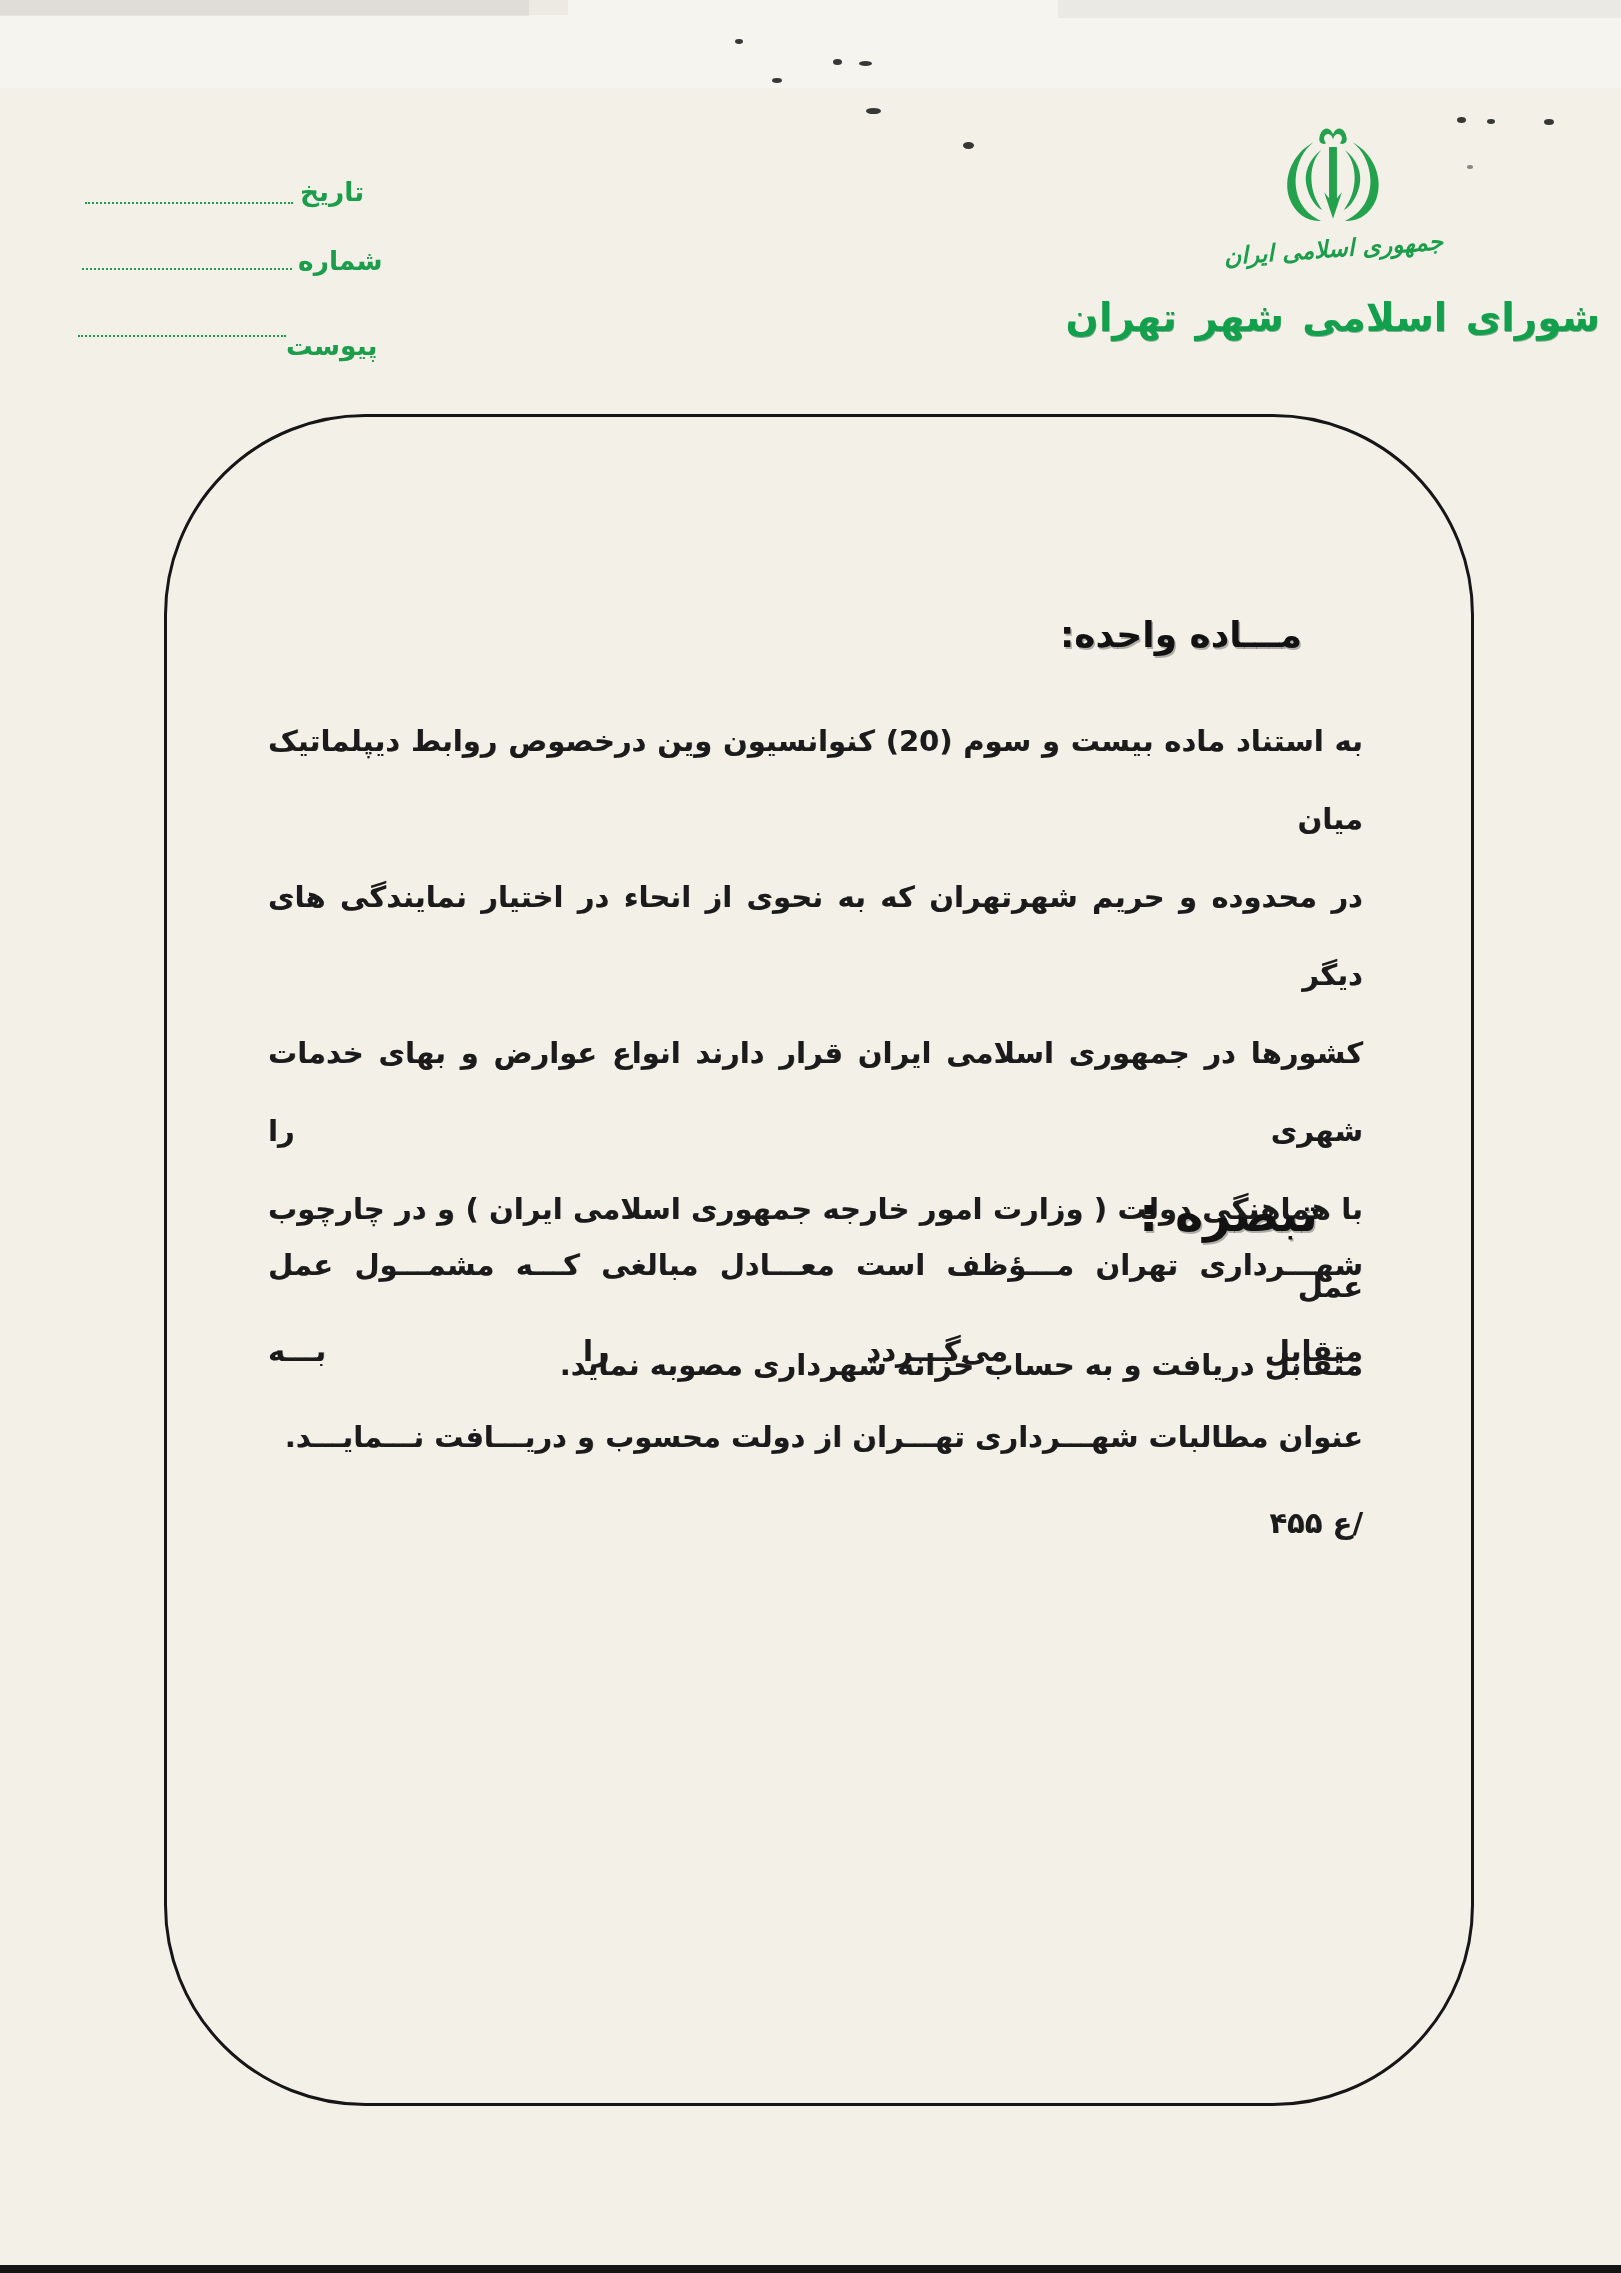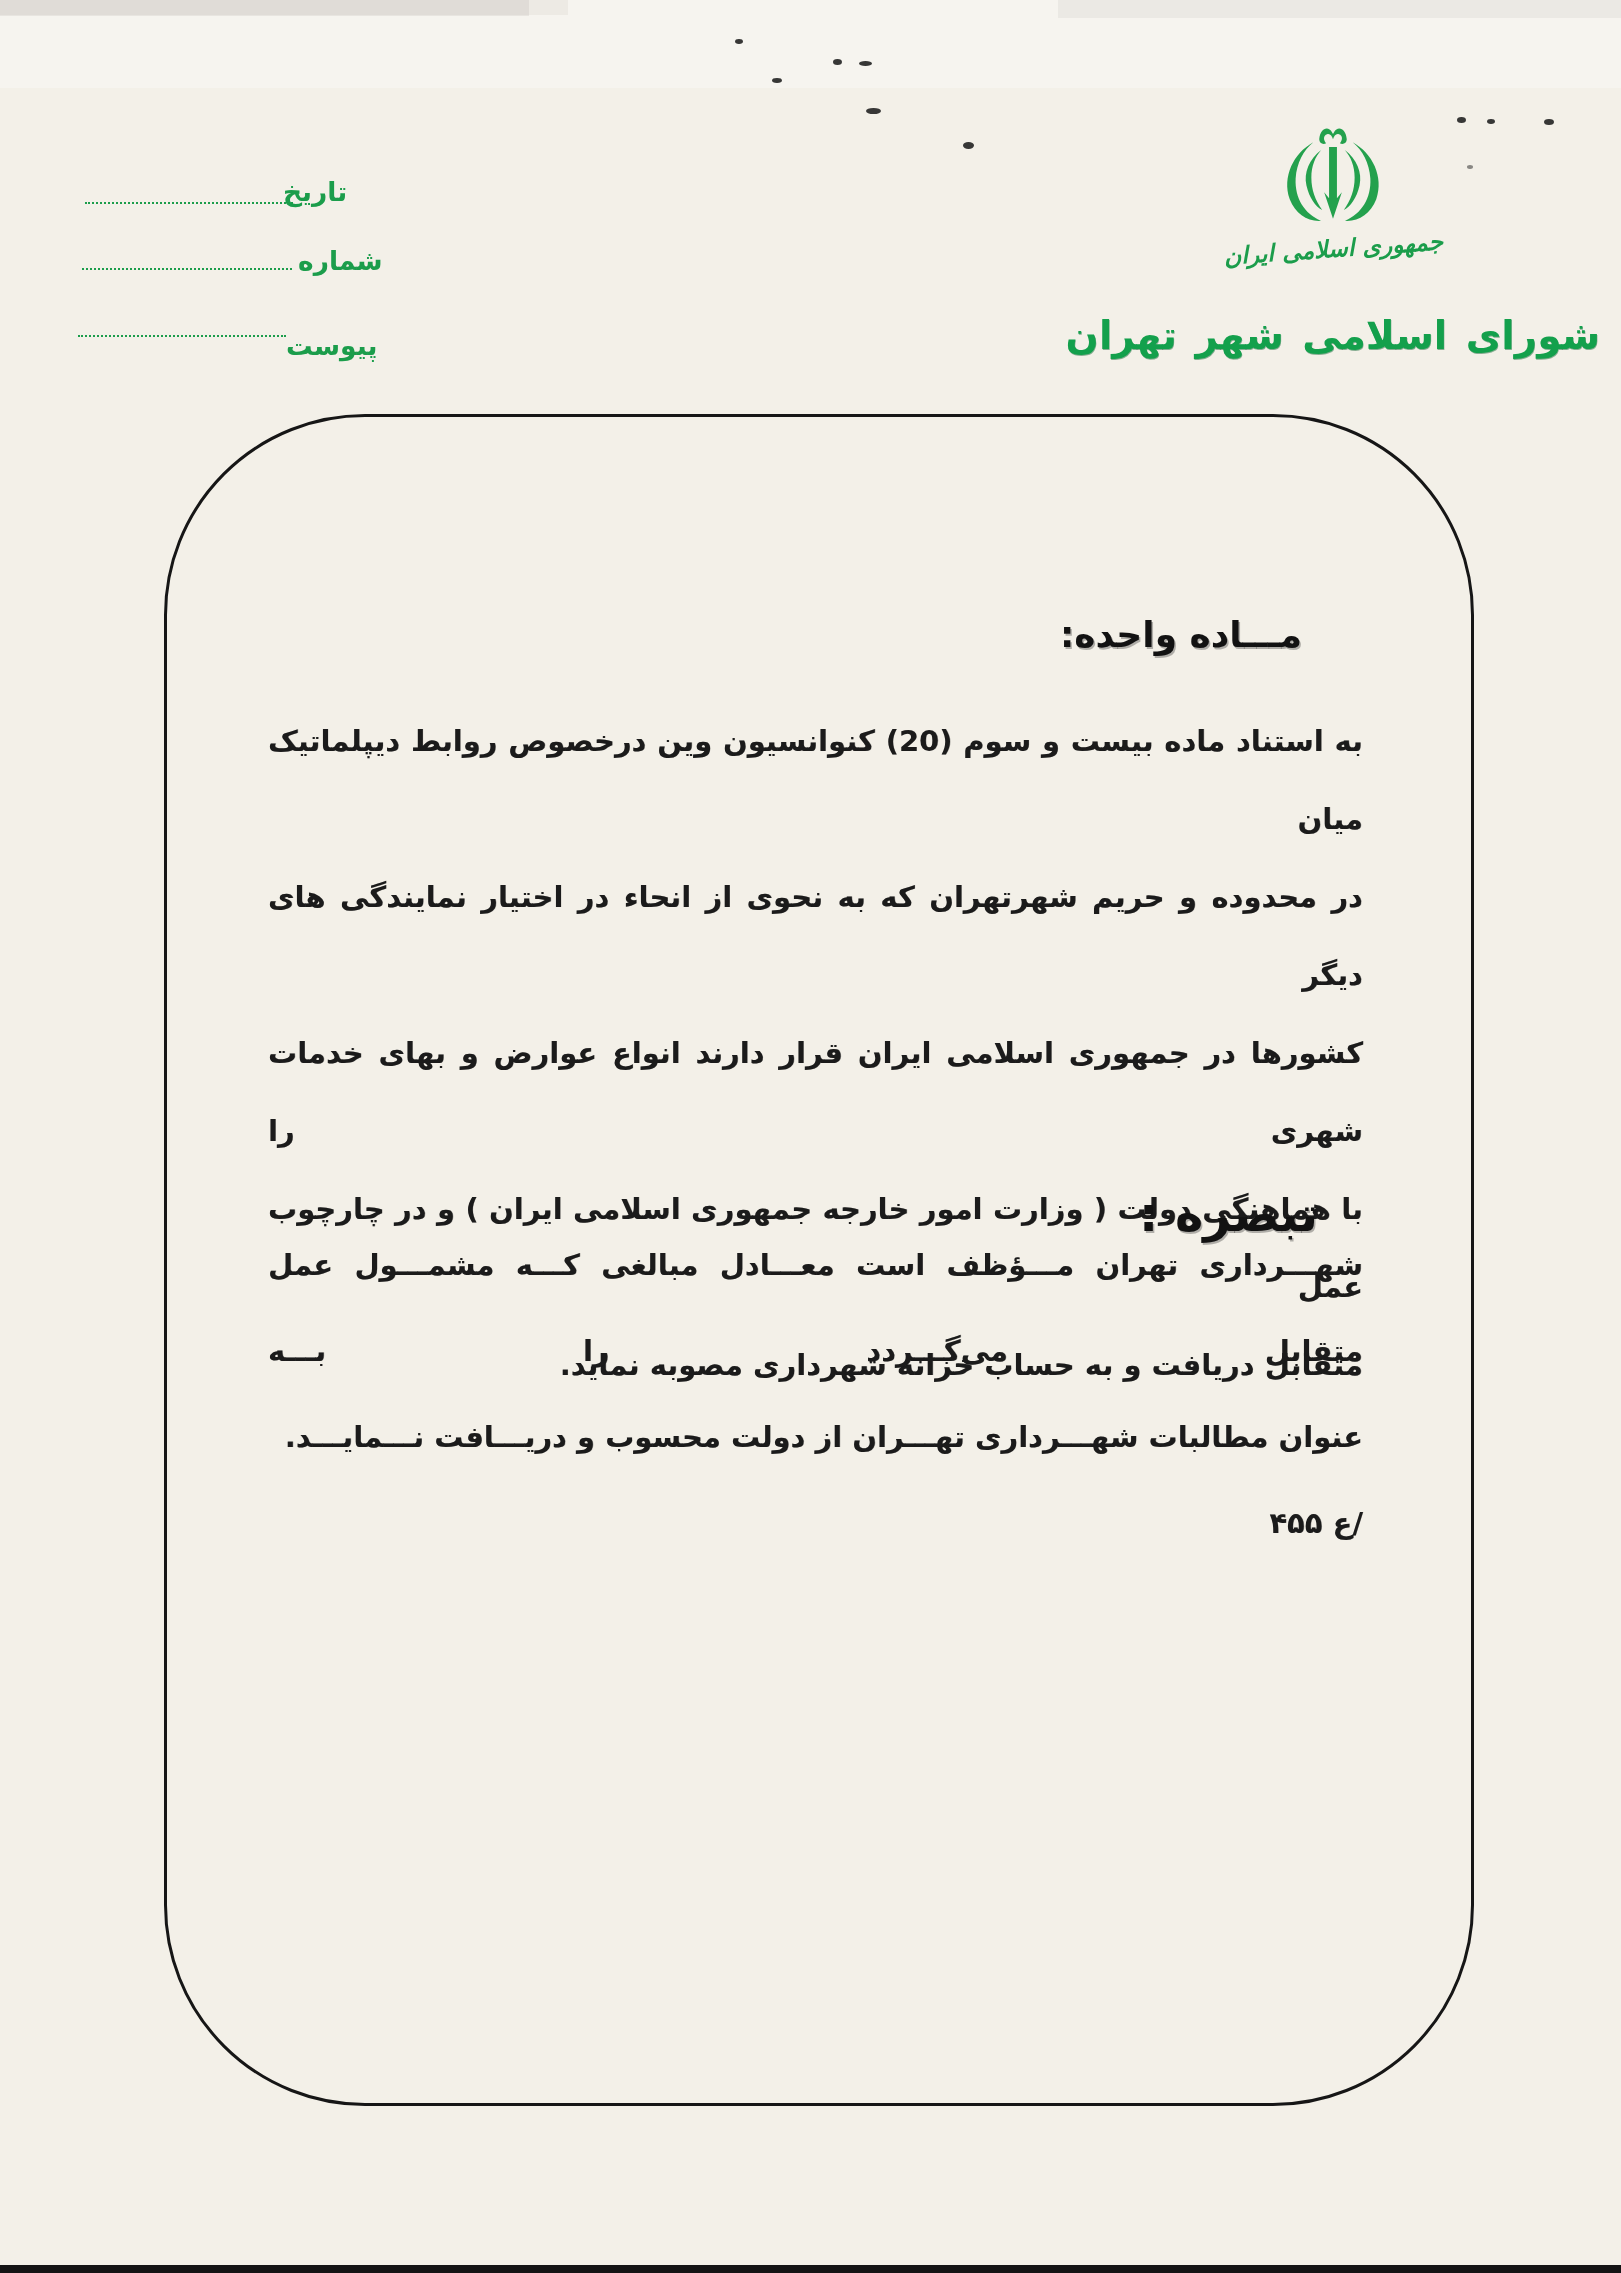--- a/index.html
+++ b/index.html
@@ -41,21 +41,21 @@
 
   .calligraphy {
     position:absolute; left:1211px; top:235px; width:245px;
     text-align:center;
     color:#1b9d4b;
     font-size:23.5px; font-style:italic; font-weight:bold;
     transform:rotate(-4deg);
     white-space:nowrap;
   }
   .org-title {
-    position:absolute; left:1143px; top:313px; width:457px;
+    position:absolute; left:1143px; top:295px; width:457px;
     text-align:center;
     color:#13a04c;
     font-size:39px; font-weight:bold;
     word-spacing:4.9px;
     white-space:nowrap;
     text-shadow:0.5px 0.5px 0 rgba(0,90,40,0.45);
   }
 
   
   .frame {
@@ -106,21 +106,21 @@
 </head>
 <body>
 
 <div class="page">
 
   <div class="streak s4"></div>
   <div class="streak s1"></div>
   <div class="streak s2"></div>
   <div class="streak s3"></div>
 
-  <div class="field-label" style="left:283px; top:176px;">تاریخ</div>
+  <div class="field-label" style="left:300px; top:176px;">تاریخ</div>
   <div class="dotted-line" style="left:85px; top:182px; width:208px;"></div>
 
   <div class="field-label" style="left:298px; top:245px;">شماره</div>
   <div class="dotted-line" style="left:82px; top:248px; width:210px;"></div>
 
   <div class="field-label" style="left:286px; top:314px;margin-top:16px;">پیوست</div>
   <div class="dotted-line" style="left:78px; top:315px; width:208px;"></div>
 
   <div class="emblem">
     <svg viewBox="0 0 120 115" width="118" height="120" xmlns="http://www.w3.org/2000/svg">

